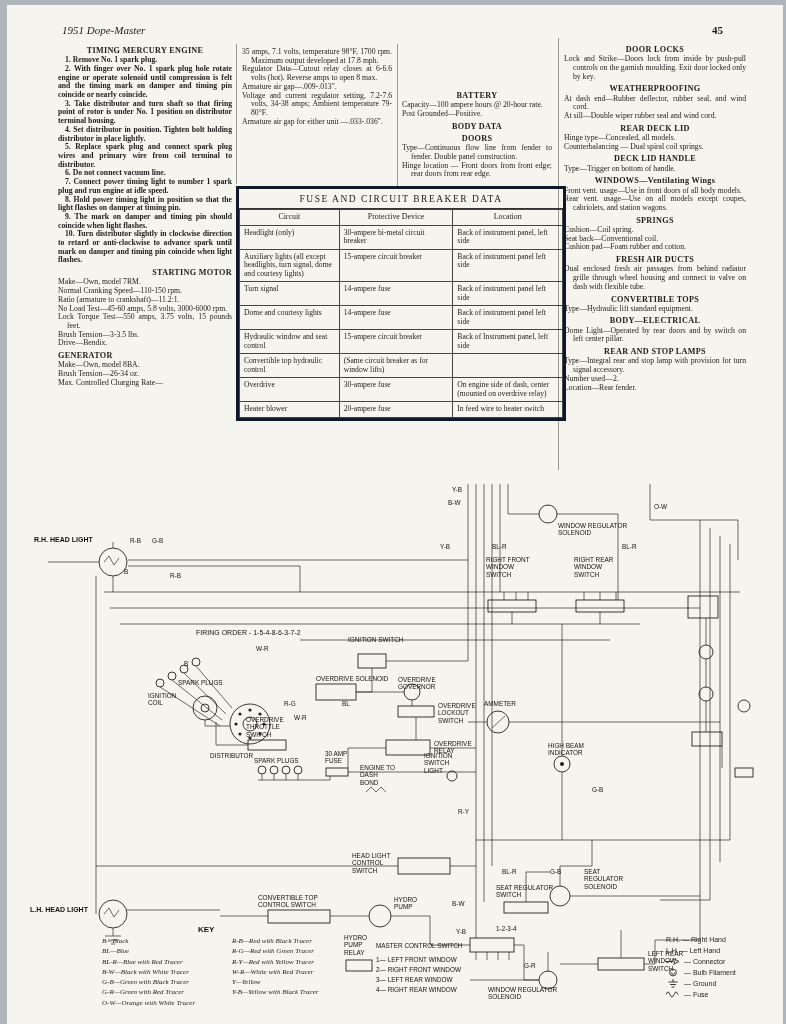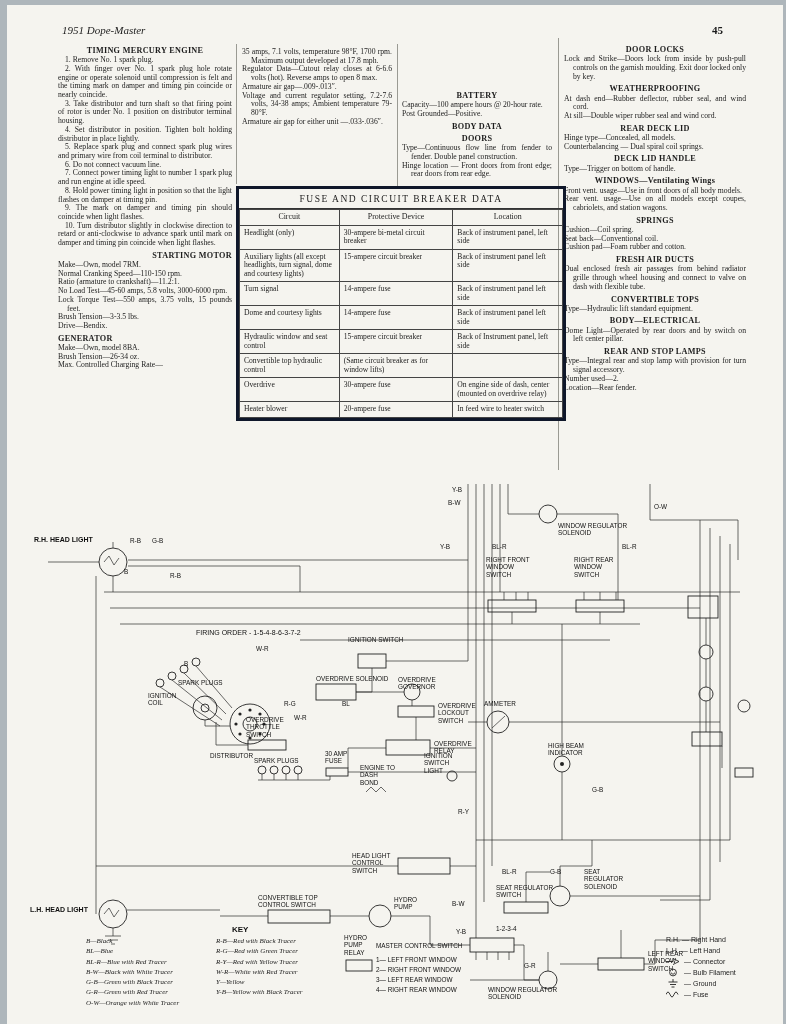--- a/index.html
+++ b/index.html
@@ -5,40 +5,40 @@
   html,body{margin:0;padding:0;}
   body{width:786px;height:1024px;position:relative;background:#f5f4ef;font-family:"Liberation Serif",serif;color:#1c1c1c;overflow:hidden;}
   .edge{position:absolute;background:#aeb6bb;}
   #edge-l{left:0;top:0;width:7px;height:100%;}
   #edge-t{left:0;top:0;width:100%;height:5px;}
   #edge-r{right:0;top:0;width:3px;height:100%;}
   .hdr-left{position:absolute;left:62px;top:24px;font-style:italic;font-size:11px;}
   .page-num{position:absolute;left:712px;top:24px;font-size:11px;font-weight:bold;}
   .col{position:absolute;font-size:7.7px;line-height:1.13;text-align:justify;}
   .col p{margin:0 0 1px 0;}
-  p.step{text-indent:7px;margin:0;}
+  p.step{text-indent:7px;margin:0;font-weight:bold;}
   p.spec{padding-left:9px;text-indent:-9px;margin:0;}
   .sec-title{font-weight:bold;text-align:center;font-size:8.2px;margin:3px 0 1px;letter-spacing:.3px;}
   .sec-title.first{margin-top:0;}
   .vrule{position:absolute;width:1px;background:#9a9a93;}
   
   .fuse-box{position:absolute;left:236px;top:186px;width:324px;border:3px solid #0f172a;background:transparent;}
   .fuse-title{font-size:9.5px;letter-spacing:1.5px;text-align:center;padding:5px 2px 4px;border-bottom:1px solid #333;}
   table.fuse{width:100%;border-collapse:collapse;font-size:7.6px;line-height:1.12;}
   table.fuse th{border:1px solid #444;font-weight:normal;font-size:7.9px;text-align:center;padding:3px 9px;}
   table.fuse td{border:1px solid #444;padding:3px 4px;vertical-align:top;text-align:left;}
   
   #wiring-svg{position:absolute;left:0;top:0;}
   #wiring-svg path{stroke:#2b2b2b;stroke-width:.7;fill:none;}
   #wiring-svg .comp circle,#wiring-svg .comp rect{stroke:#222;stroke-width:.9;fill:none;}
   #wiring-svg .comp .dot{fill:#222;stroke:none;}
   #diagram-labels{position:absolute;left:0;top:0;width:786px;height:1024px;pointer-events:none;}
   .dlabel{position:absolute;font-family:"Liberation Sans",sans-serif;font-size:6.4px;line-height:1.15;white-space:pre-line;color:#101010;}
   .key-col{position:absolute;font-style:italic;font-size:7px;line-height:10.3px;font-family:"Liberation Serif",serif;}
-  .key-col div{white-space:nowrap;}
+  .key-col div{white-space:nowrap;margin-left:16px;}
   .legend{position:absolute;left:666px;top:934px;font-family:"Liberation Sans",sans-serif;font-size:7px;line-height:11px;}
   .legend .lrow{display:flex;align-items:center;white-space:nowrap;}
   .legend .licon{display:inline-block;width:16px;margin-right:2px;}
   .legend .licon svg{display:block;}
 </style>
 </head>
 <body>
 
 <div class="edge" id="edge-l"></div>
 <div class="edge" id="edge-t"></div>
@@ -325,21 +325,21 @@
 REGULATOR
 SOLENOID</span>
     <span class="dlabel" style="left: 496px; top: 884px;">SEAT REGULATOR
 SWITCH</span>
     <span class="dlabel" style="left: 30px; top: 906px; font-weight: bold; font-size: 7px;">L.H. HEAD LIGHT</span>
     <span class="dlabel" style="left: 452px; top: 900px;">B-W</span>
     <span class="dlabel" style="left: 258px; top: 894px;">CONVERTIBLE TOP
 CONTROL SWITCH</span>
     <span class="dlabel" style="left: 394px; top: 896px;">HYDRO
 PUMP</span>
-    <span class="dlabel" style="left: 198px; top: 925px; font-weight: bold; font-size: 8px; margin-left: 34px;">KEY</span>
+    <span class="dlabel" style="left: 198px; top: 925px; font-weight: bold; font-size: 8px;">KEY</span>
     <span class="dlabel" style="left: 344px; top: 934px;">HYDRO
 PUMP
 RELAY</span>
     <span class="dlabel" style="left: 376px; top: 942px;">MASTER CONTROL SWITCH</span>
     <span class="dlabel" style="left: 496px; top: 925px;">1-2-3-4</span>
     <span class="dlabel" style="left: 456px; top: 928px;">Y-B</span>
     <span class="dlabel" style="left: 524px; top: 962px;">G-R</span>
     <span class="dlabel" style="left: 376px; top: 956px;">1— LEFT FRONT WINDOW</span>
     <span class="dlabel" style="left: 376px; top: 966px;">2— RIGHT FRONT WINDOW</span>
     <span class="dlabel" style="left: 376px; top: 976px;">3— LEFT REAR WINDOW</span>

